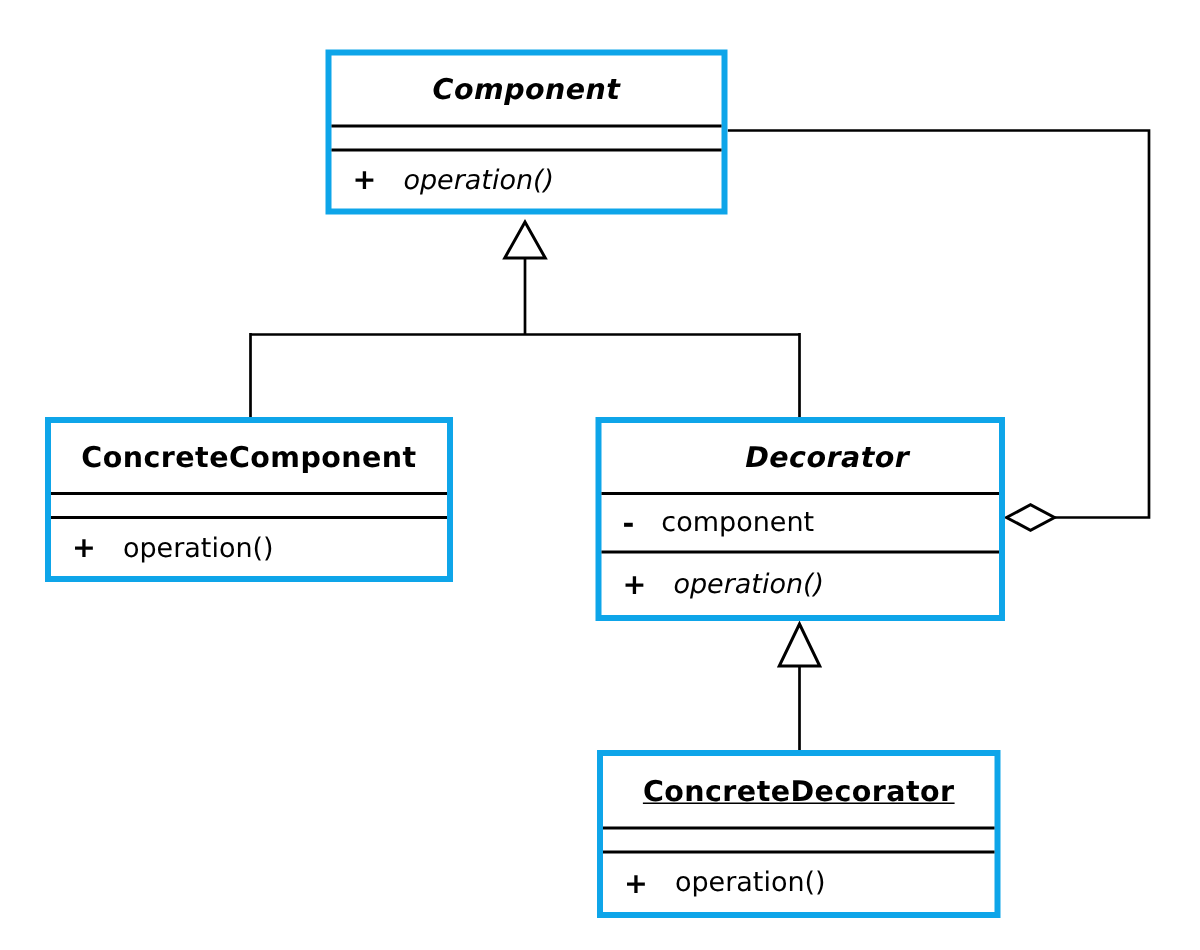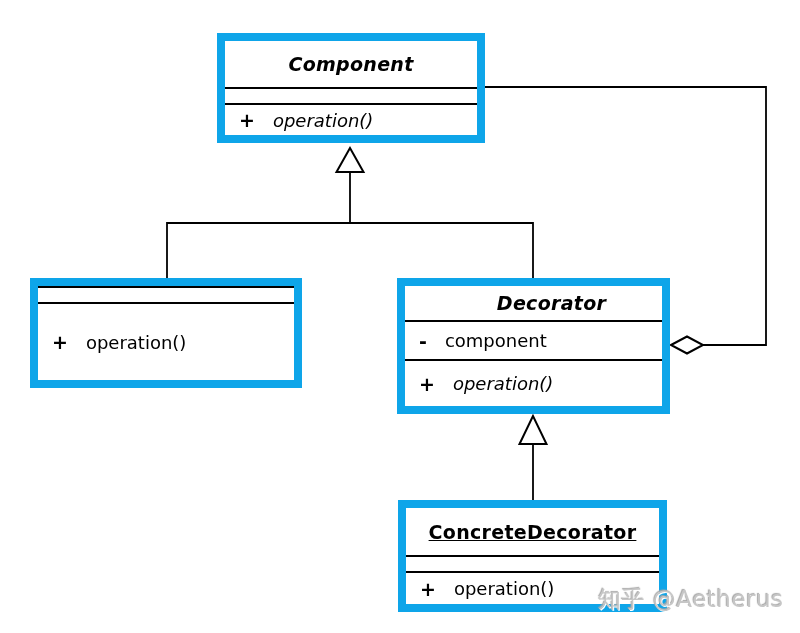--- a/index.html
+++ b/index.html
@@ -17,21 +17,21 @@
   }
   #connectors {
     position: absolute;
     left: 0; top: 0;
     width: 800px; height: 633px;
     z-index: 0;
   }
   .uml-class {
     position: absolute;
     box-sizing: border-box;
-    border: 8px solid #0ea5e9;
+    border: 4px solid #0ea5e9;
     background: #ffffff;
     display: flex;
     flex-direction: column;
     z-index: 1;
   }
   .cls-title {
     display: flex;
     align-items: center;
     justify-content: center;
     font-weight: bold;
@@ -98,43 +98,43 @@
   <div class="uml-class" style="left:217px; top:33px; width:268px; height:110px;">
     <div class="cls-title italic" style="height:46px;">Component</div>
     <div class="cls-section" style="height:16px;"></div>
     <div class="cls-section member-row" style="flex:1;">
       <span class="sign">+</span>
       <span class="italic">operation()</span>
     </div>
   </div>
 
   <div class="uml-class" style="left:30px; top:278px; width:272px; height:110px;">
+    <div class="cls-title" style="height:46px;">ConcreteComponent</div>
     <div class="cls-section" style="height:16px;"></div>
     <div class="cls-section member-row" style="flex:1;">
       <span class="sign">+</span>
       <span>operation()</span>
     </div>
   </div>
 
   <div class="uml-class" style="left:397px; top:278px; width:273px; height:136px;">
-    <div class="cls-title italic" style="height:34px;margin-left:36px;">Decorator</div>
+    <div class="cls-title italic" style="height:46px;margin-left:36px;">Decorator</div>
     <div class="cls-section member-row" style="height:39px;">
       <span class="sign">-</span>
       <span>component</span>
     </div>
     <div class="cls-section member-row" style="flex:1;">
       <span class="sign">+</span>
       <span class="italic">operation()</span>
     </div>
   </div>
 
   <div class="uml-class" style="left:398px; top:500px; width:269px; height:112px;">
     <div class="cls-title" style="height:47px;text-decoration:underline;">ConcreteDecorator</div>
     <div class="cls-section" style="height:16px;"></div>
     <div class="cls-section member-row" style="flex:1;">
       <span class="sign">+</span>
       <span>operation()</span>
     </div>
   </div>
 
-  <div class="watermark">知乎 @Aetherus</div>
 
 </div>
 
 </body></html>

